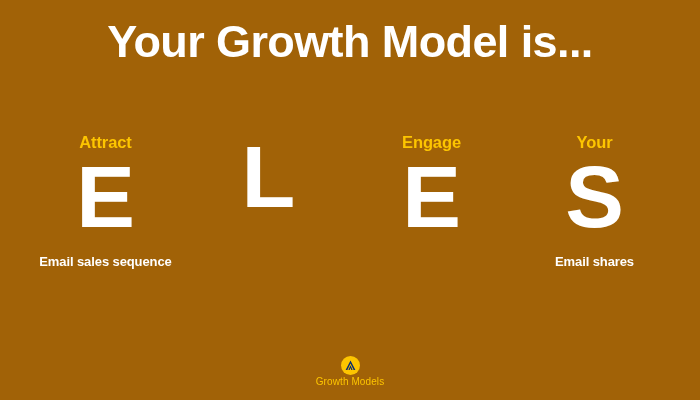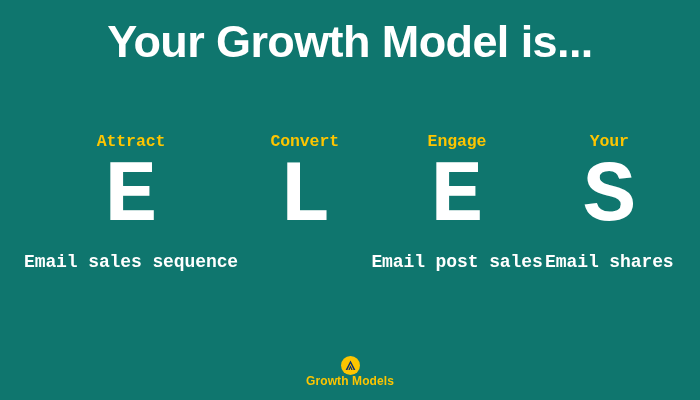--- a/index.html
+++ b/index.html
@@ -10,21 +10,21 @@
     width: 700px;
     height: 400px;
     overflow: hidden;
     font-family: "Liberation Sans", sans-serif;
     background: #083173;
   }
   .slide {
     position: relative;
     width: 700px;
     height: 400px;
-    background: #0f766e;
+    background: #a16207;
     box-sizing: border-box;
   }
 
   
   .title {
     position: absolute;
     top: 14px;
     left: 0;
     width: 700px;
     text-align: center;
@@ -43,41 +43,40 @@
     left: 24px;
     width: 652px;
     display: flex;
     flex-direction: row;
     align-items: flex-start;
   }
   .column {
     flex: 1 1 0;
     text-align: center;
     position: relative;
-    font-family: Liberation Mono, monospace;
   }
   .col-label {
     color: #fdc500;
     font-size: 16.5px;
     font-weight: 700;
     line-height: 20px;
     letter-spacing: -0.1px;
     white-space: nowrap;
   }
   .col-letter {
     color: #ffffff;
     font-size: 88px;
     font-weight: 700;
     line-height: 86px;
     margin-top: 2px;
     letter-spacing: 0px;
   }
   .col-desc {
     color: #ffffff;
-    font-size: 18px;
+    font-size: 13px;
     font-weight: 700;
     line-height: 20px;
     margin-top: 12px;
     letter-spacing: -0.1px;
     white-space: nowrap;
   }
 
   
   .footer {
     position: absolute;
@@ -96,22 +95,22 @@
     display: flex;
     align-items: center;
     justify-content: center;
   }
   .logo-mark svg {
     display: block;
   }
   .logo-text {
     margin-top: 2px;
     color: #fdc500;
-    font-size: 12px;
-    font-weight: 700;
+    font-size: 10px;
+    font-weight: 400;
     letter-spacing: 0.1px;
     line-height: 9px;
     white-space: nowrap;
   }
 </style>
 </head>
 <body>
 
 <div class="slide">
 
@@ -119,28 +118,26 @@
 
   <div class="columns">
 
     <div class="column">
       <div class="col-label">Attract</div>
       <div class="col-letter">E</div>
       <div class="col-desc">Email sales sequence</div>
     </div>
 
     <div class="column">
-      <div class="col-label">Convert</div>
       <div class="col-letter">L</div>
     </div>
 
     <div class="column">
       <div class="col-label">Engage</div>
       <div class="col-letter">E</div>
-      <div class="col-desc">Email post sales</div>
     </div>
 
     <div class="column">
       <div class="col-label">Your</div>
       <div class="col-letter">S</div>
       <div class="col-desc">Email shares</div>
     </div>
 
   </div>
 

